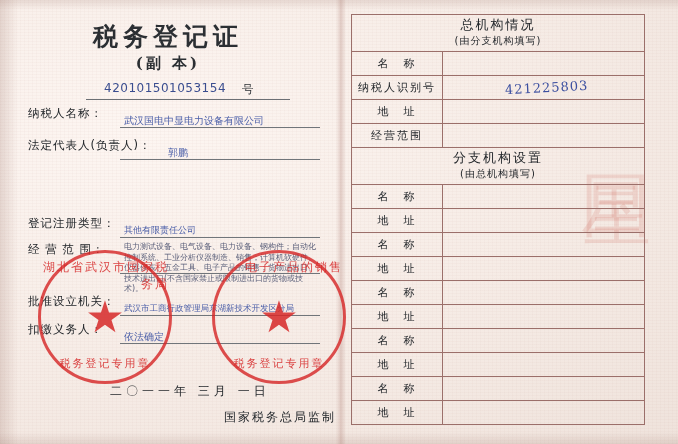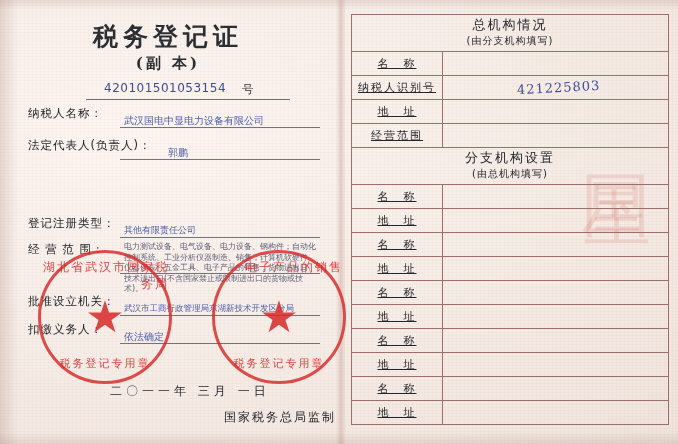--- a/index.html
+++ b/index.html
@@ -65,32 +65,32 @@
     position:absolute;left:0;right:0;bottom:18px;text-align:right;
     font-size:12px;letter-spacing:2px;color:#23272b;
   }
   .dateline{
     position:absolute;left:110px;bottom:44px;font-size:12px;letter-spacing:4px;color:#23272b;
   }
 
   
   #right{position:absolute;left:346px;top:0;width:332px;height:444px;}
   table.grid{
-    position:absolute;left:5px;top:14px;width:318px;
+    position:absolute;left:5px;top:14px;width:294px;
     border-collapse:collapse;
     font-size:11px;color:#23272b;padding-left:11px;
   }
   table.grid td{
     border:1px solid #9b6f6a;
     height:21px;text-align:center;vertical-align:middle;
     letter-spacing:2px;
   }
   td.head{height:36px;font-size:13px;letter-spacing:3px;line-height:16px;padding:2px 0;}
   td.head .sub{font-size:10px;letter-spacing:1px;display:block;}
-  td.lab{width:88px;text-decoration:underline;}
+  td.lab{width:88px;}
   td.valcell{text-align:left;padding-left:8px;}
   .handw{
     font-family:"DejaVu Serif","Liberation Serif",serif;
     color:#3c4fa0;font-size:13px;letter-spacing:1px;
     transform:rotate(-3deg);display:inline-block;
   }
 
   
   .stamp{
     position:absolute;border:3px solid rgba(214,40,40,.82);border-radius:50%;

